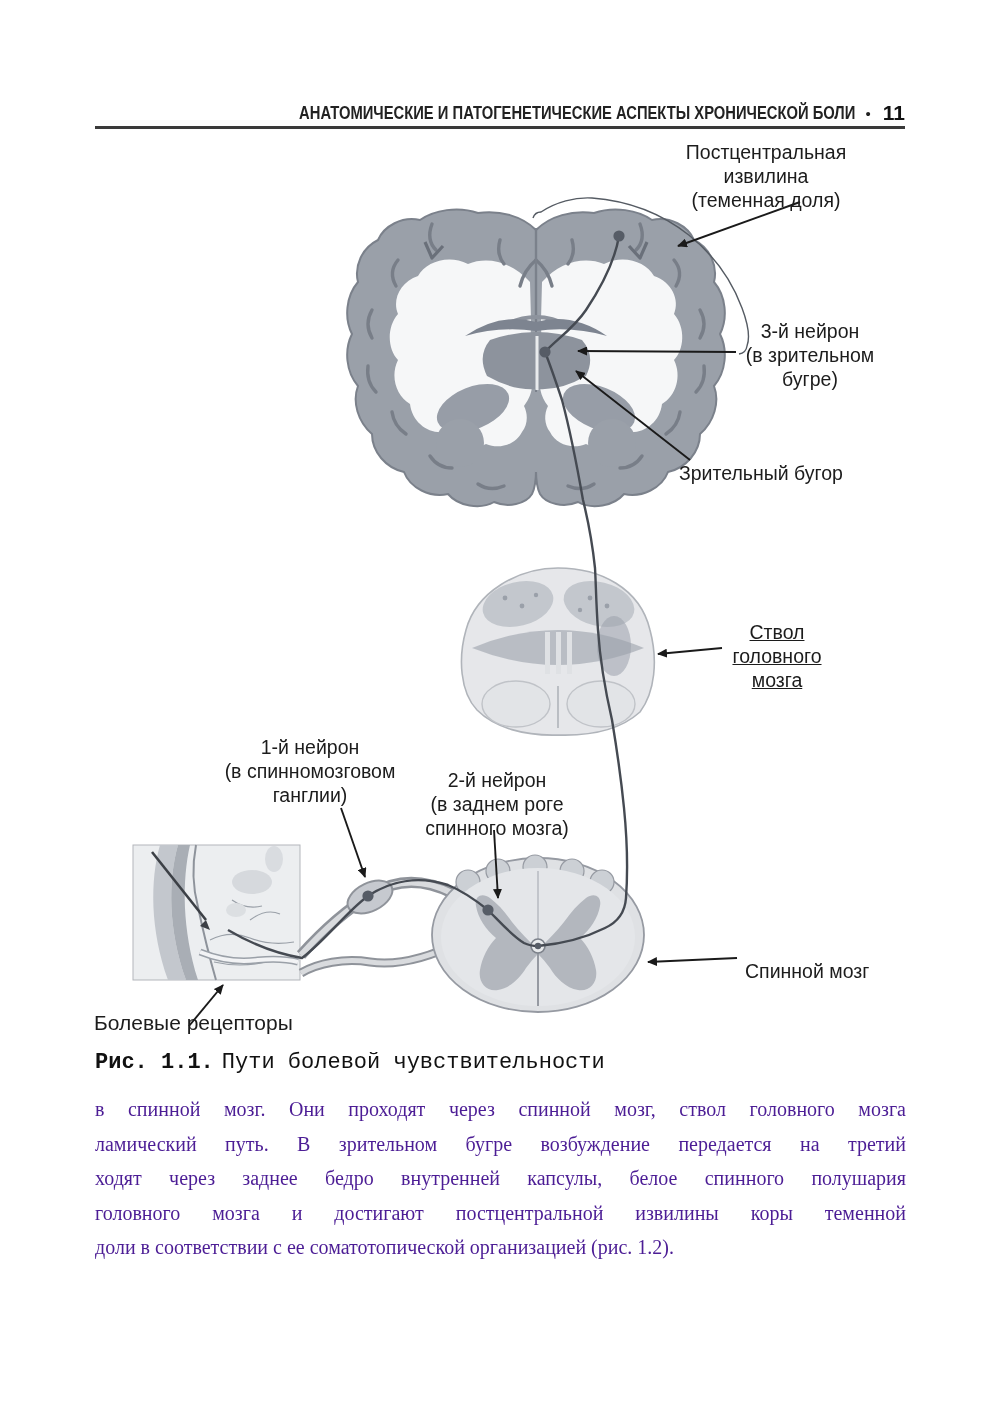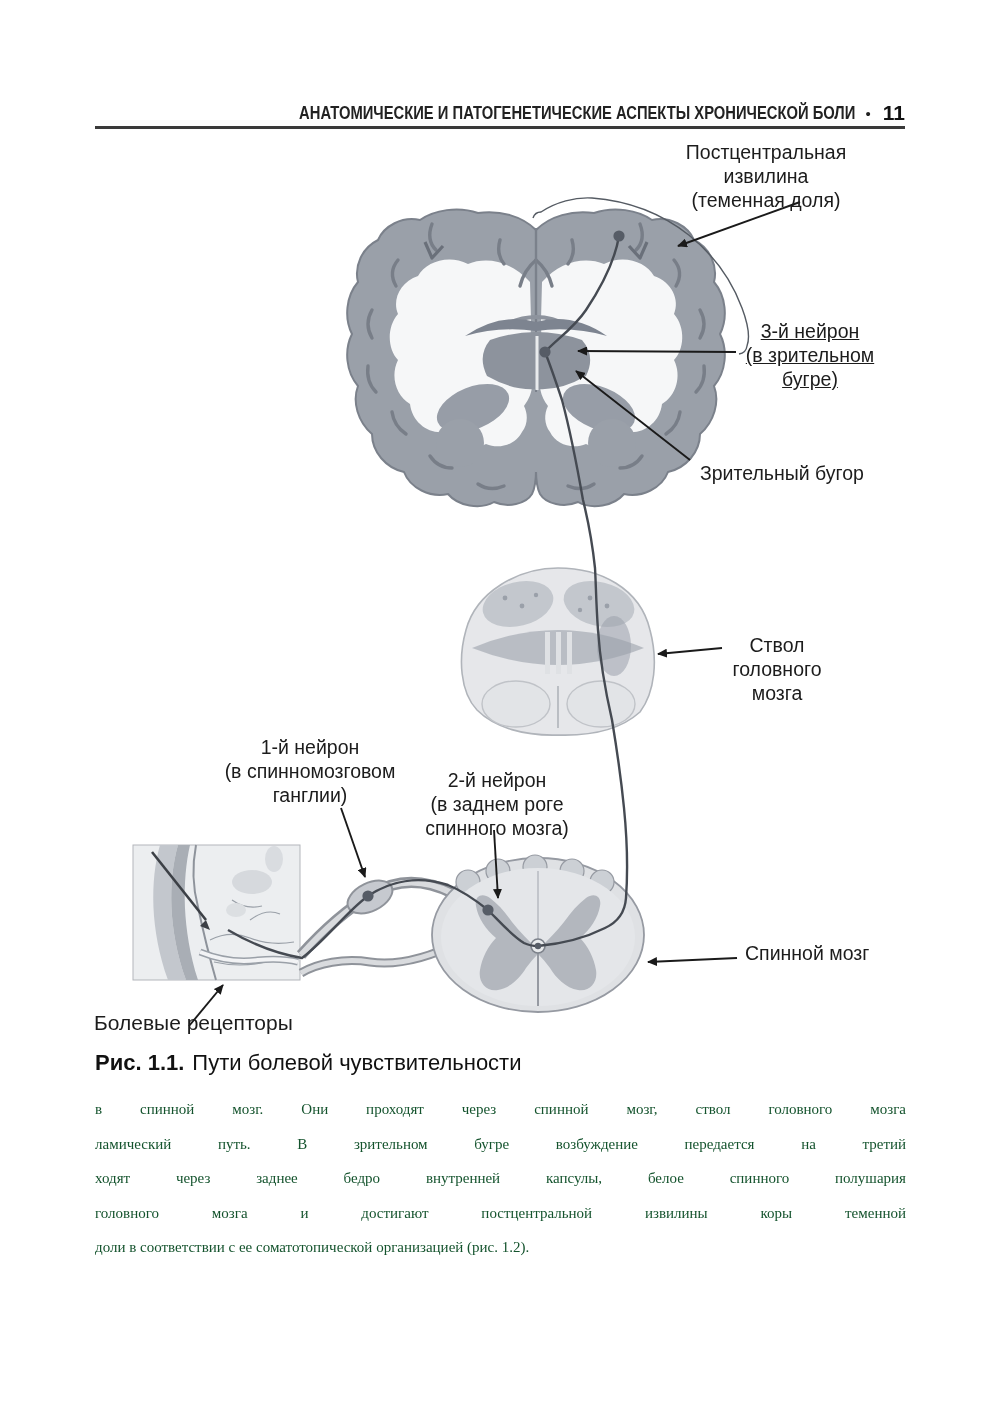--- a/index.html
+++ b/index.html
@@ -12,34 +12,34 @@
         transform:scaleX(.82);transform-origin:100% 50%;vertical-align:middle;color:#222;}
   .rh-bullet{display:inline-block;font-size:15px;vertical-align:middle;margin:0 12px 0 10px;color:#222;}
   .rh-page{display:inline-block;font-size:21px;font-weight:bold;vertical-align:middle;color:#111;}
   .head-rule{position:absolute;top:126px;left:95px;width:810px;height:3px;background:#3a3a3a;}
   
   .figure{position:absolute;top:140px;left:0;width:1000px;height:911px;}
   .figure svg{position:absolute;top:0;left:0;}
   .fig-label{position:absolute;font-size:19.5px;line-height:1.24;text-align:center;
         white-space:pre-line;color:#1c1c1c;}
   .lab-postcentral{left:616px;top:0;width:300px;}
-  .lab-neuron3{left:710px;top:179px;width:200px;text-decoration:underline;}
-  .lab-thalamus{left:700px;top:321px;text-align:left;white-space:nowrap;}
-  .lab-brainstem{left:697px;top:493px;width:160px;}
+  .lab-neuron3{left:710px;top:179px;width:200px;}
+  .lab-thalamus{left:679px;top:321px;text-align:left;white-space:nowrap;}
+  .lab-brainstem{left:697px;top:480px;width:160px;text-decoration:underline;}
   .lab-neuron1{left:180px;top:595px;width:260px;}
   .lab-neuron2{left:387px;top:628px;width:220px;}
-  .lab-spinal{left:745px;top:801px;text-align:left;white-space:nowrap;}
+  .lab-spinal{left:745px;top:819px;text-align:left;white-space:nowrap;}
   .lab-receptors{left:94px;top:870px;text-align:right;white-space:nowrap;font-size:21px;}
   
   .caption{position:absolute;top:1050px;left:95px;width:810px;
-        font-family:Liberation Sans, sans-serif;font-size:22px;color:#111;}
+        font-family:Liberation Mono, monospace;font-size:22px;color:#111;}
   .caption .cap-prefix{font-weight:bold;margin-right:8px;}
   
   .bodytext{position:absolute;top:1092px;left:95px;width:811px;
-        font-family:"Liberation Serif",serif;font-size:15px;color:#14532d;}
+        font-family:"Liberation Serif",serif;font-size:20px;color:#4c1d95;}
   .body-line{line-height:34.5px;text-align:justify;text-align-last:justify;}
   .body-line.last{text-align-last:left;}
 </style>
 </head>
 <body>
 
 <div class="page">
 
   <div class="running-head">
     <span class="rh-title">АНАТОМИЧЕСКИЕ И ПАТОГЕНЕТИЧЕСКИЕ АСПЕКТЫ ХРОНИЧЕСКОЙ БОЛИ</span><span class="rh-bullet">•</span><span class="rh-page">11</span>

